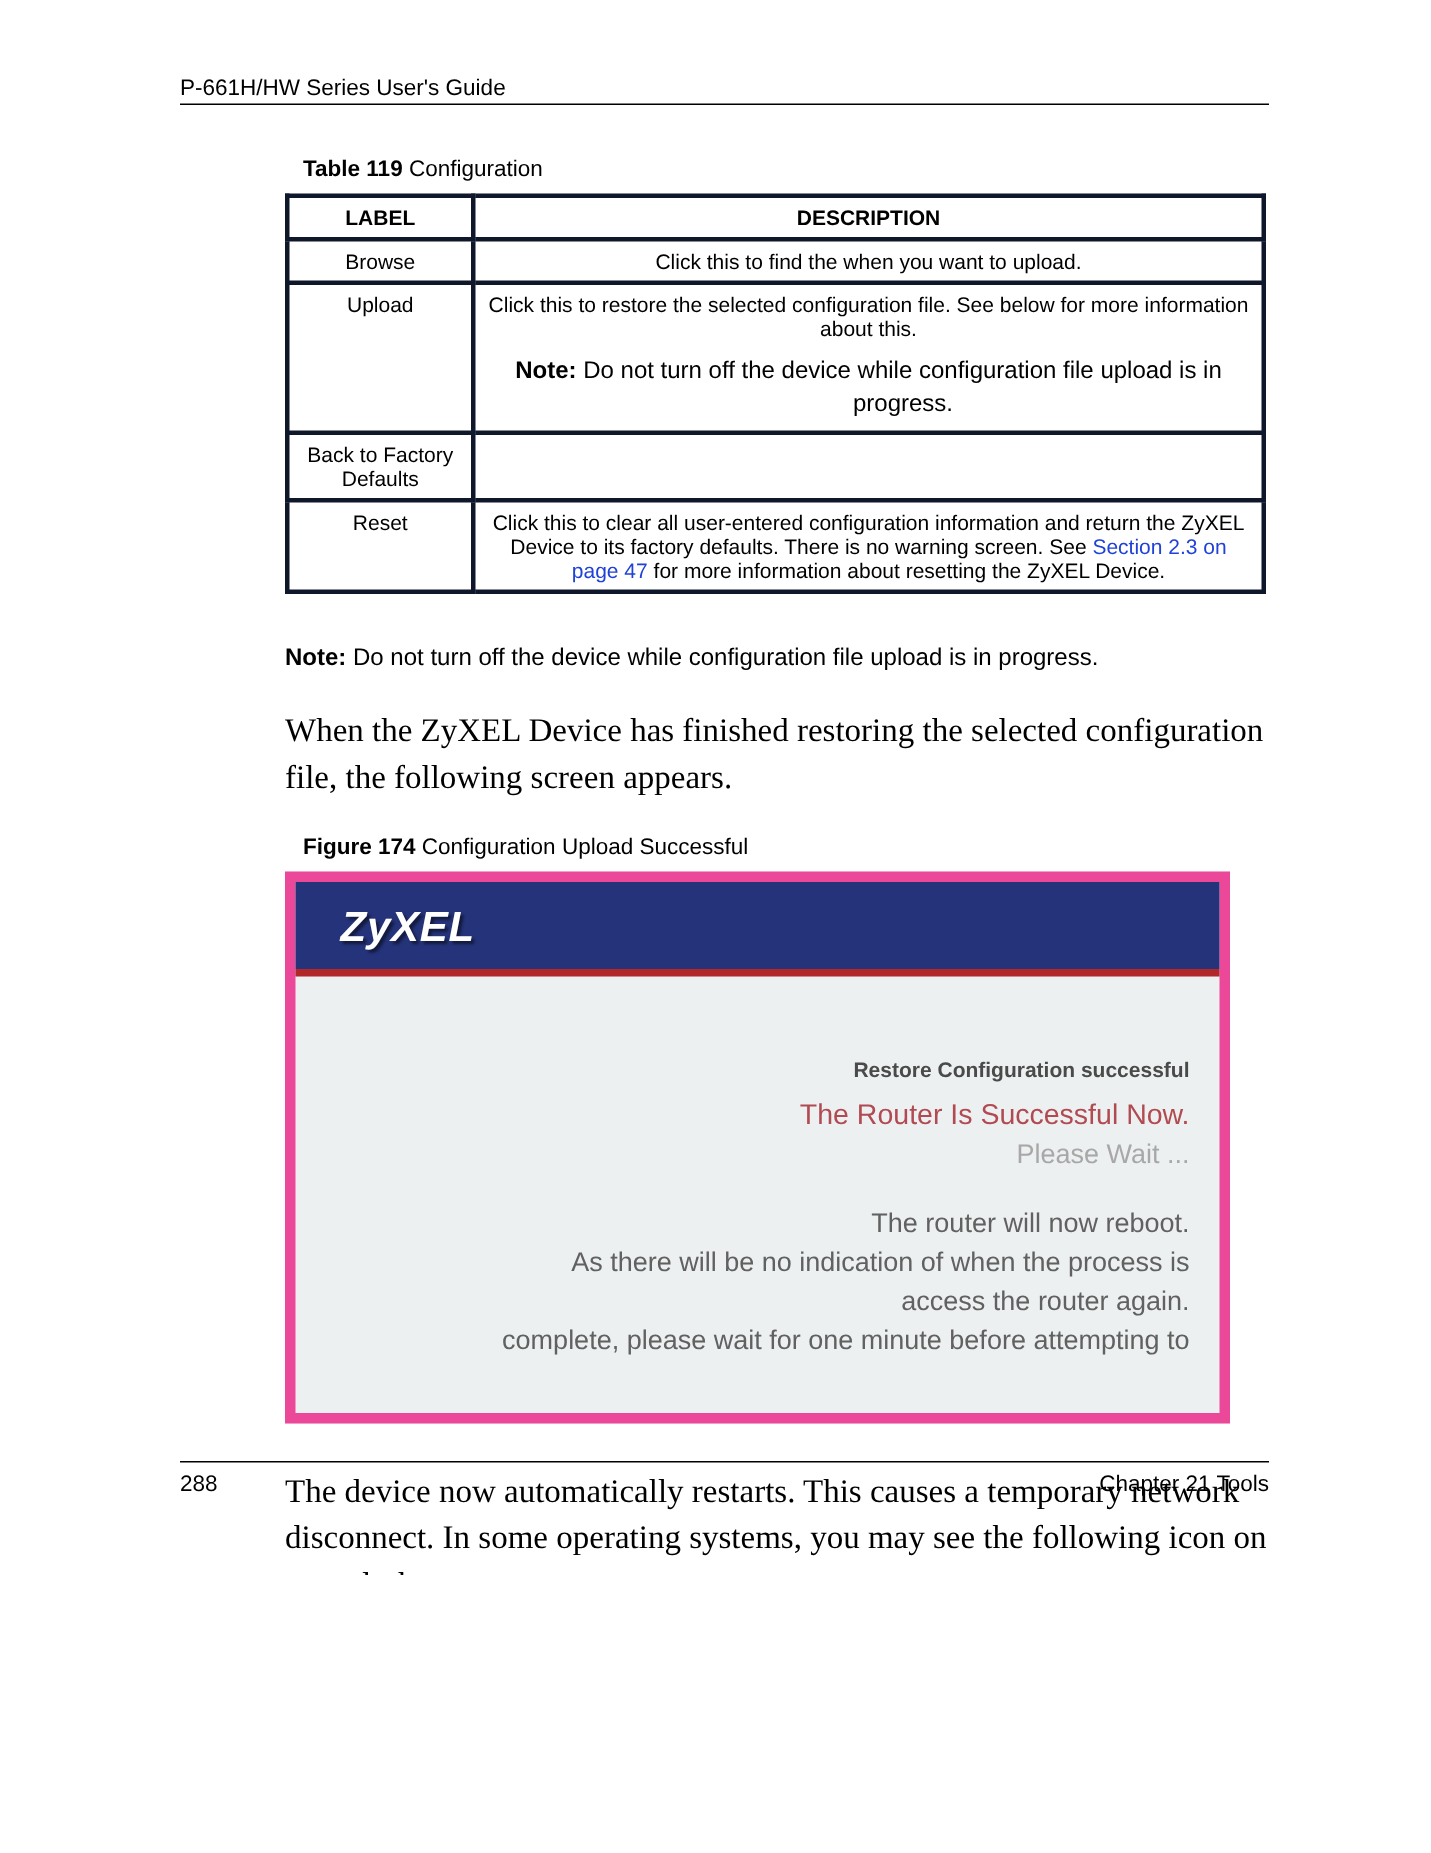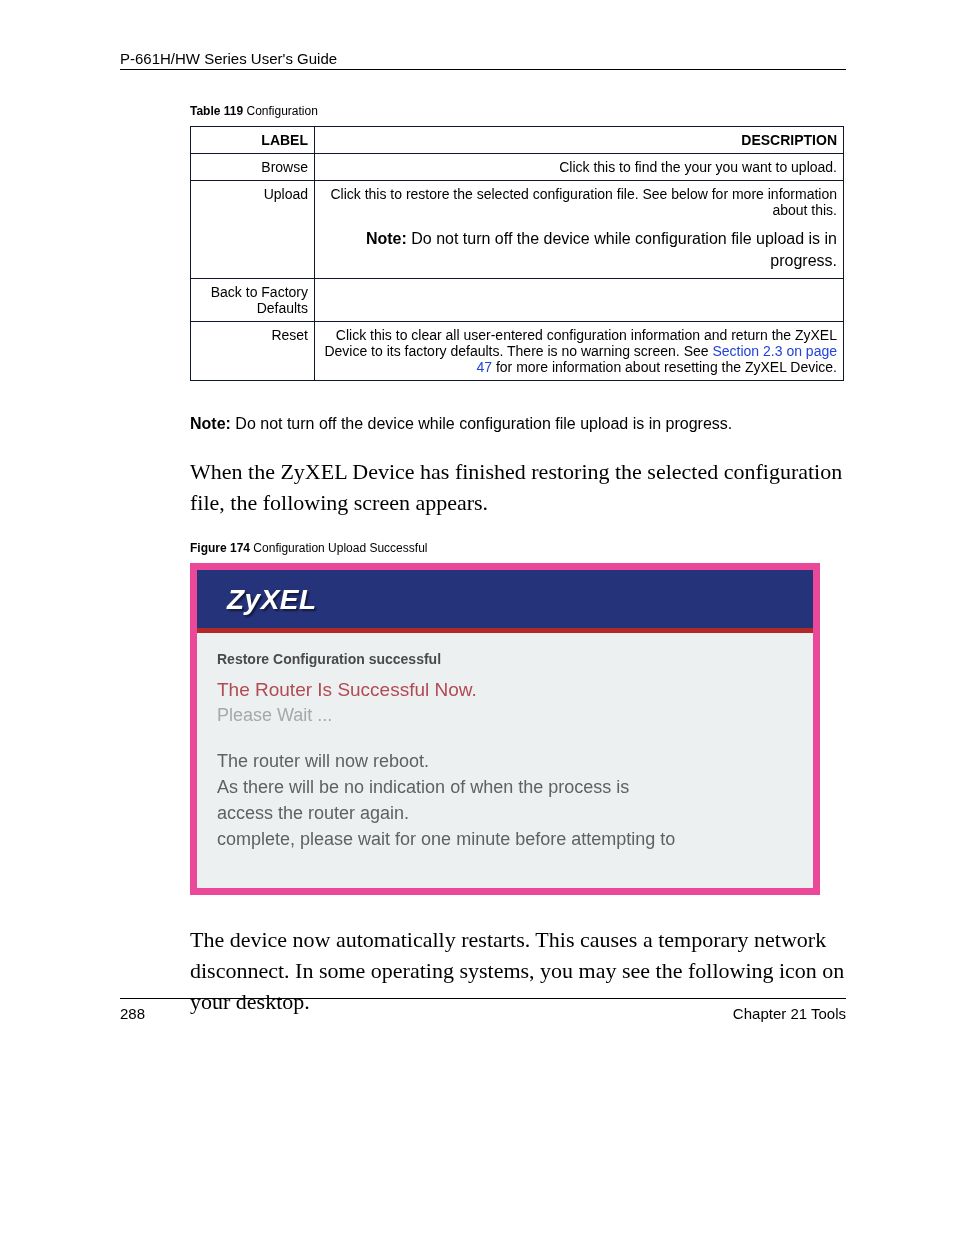--- a/index.html
+++ b/index.html
@@ -23,34 +23,35 @@
   .head-rule {
     border: 0;
     border-top: 1.5px solid #000;
     margin: 0 0 34px 0;
   }
   .content {
     margin-left: 70px;
   }
   .table-caption, .fig-caption {
     font-family: Arial, Helvetica, sans-serif;
-    font-size: 12px;
+    font-size: 15px;
     margin-bottom: 8px;
+    margin-left: 12px;
   }
   .table-caption b, .fig-caption b { font-weight: bold; }
   table.cfg {
     border-collapse: collapse;
     width: 654px;
     font-family: Arial, Helvetica, sans-serif;
     font-size: 14px;
   }
   table.cfg th, table.cfg td {
-    border: 1px solid #0f172a;
+    border: 3px solid #0f172a;
     padding: 5px 6px;
-    text-align: right;
+    text-align: center;
     vertical-align: top;
   }
   table.cfg th {
     font-weight: bold;
     font-variant: small-caps;
   }
   table.cfg th:first-child, table.cfg td:first-child { width: 124px; }
   .note-block {
     font-family: Arial, Helvetica, sans-serif;
     font-size: 16px;
@@ -93,22 +94,23 @@
     font-size: 28px;
     text-shadow: 2px 2px 2px rgba(0,0,0,0.5);
     letter-spacing: 0.5px;
   }
   .figure .redbar {
     height: 5px;
     background: #b22727;
   }
   .figure .body {
     padding: 18px 20px 36px 20px;
-    text-align: left;
+    text-align: right;
     font-family: Verdana, Arial, sans-serif;
+    margin-top: 36px;
   }
   .figure .b-title {
     color: #4a4a4a;
     font-weight: bold;
     font-size: 14px;
     margin-bottom: 12px;
   }
   .figure .b-line1 {
     color: #b24a52;
     font-size: 19px;
@@ -123,21 +125,21 @@
   }
   .figure .b-msg {
     color: #616161;
     font-size: 18px;
     line-height: 1.45;
   }
   .footer {
     position: absolute;
     left: 120px;
     right: 108px;
-    bottom: 28px;
+    bottom: 52px;
   }
   .foot-rule {
     border: 0;
     border-top: 1.5px solid #000;
     margin: 0 0 6px 0;
   }
   .foot-row {
     display: flex;
     justify-content: space-between;
     font-family: Arial, Helvetica, sans-serif;
@@ -157,21 +159,21 @@
     </div>
 
     <table class="cfg">
       <tbody>
           <tr>
         <th>LABEL</th>
         <th>DESCRIPTION</th>
       </tr>
       <tr>
         <td>Browse</td>
-        <td>Click this to find the your you want to upload.</td>
+        <td>Click this to find the when you want to upload.</td>
       </tr>
       <tr>
         <td>Upload</td>
         <td>
           <div>Click this to restore the selected configuration file. See below for more information about this.</div>
           <div class="note-block">
             <span class="lbl">Note:</span><span> Do not turn off the device while configuration file upload is in</span>
             <span class="indent">progress.</span>
           </div>
         </td>

